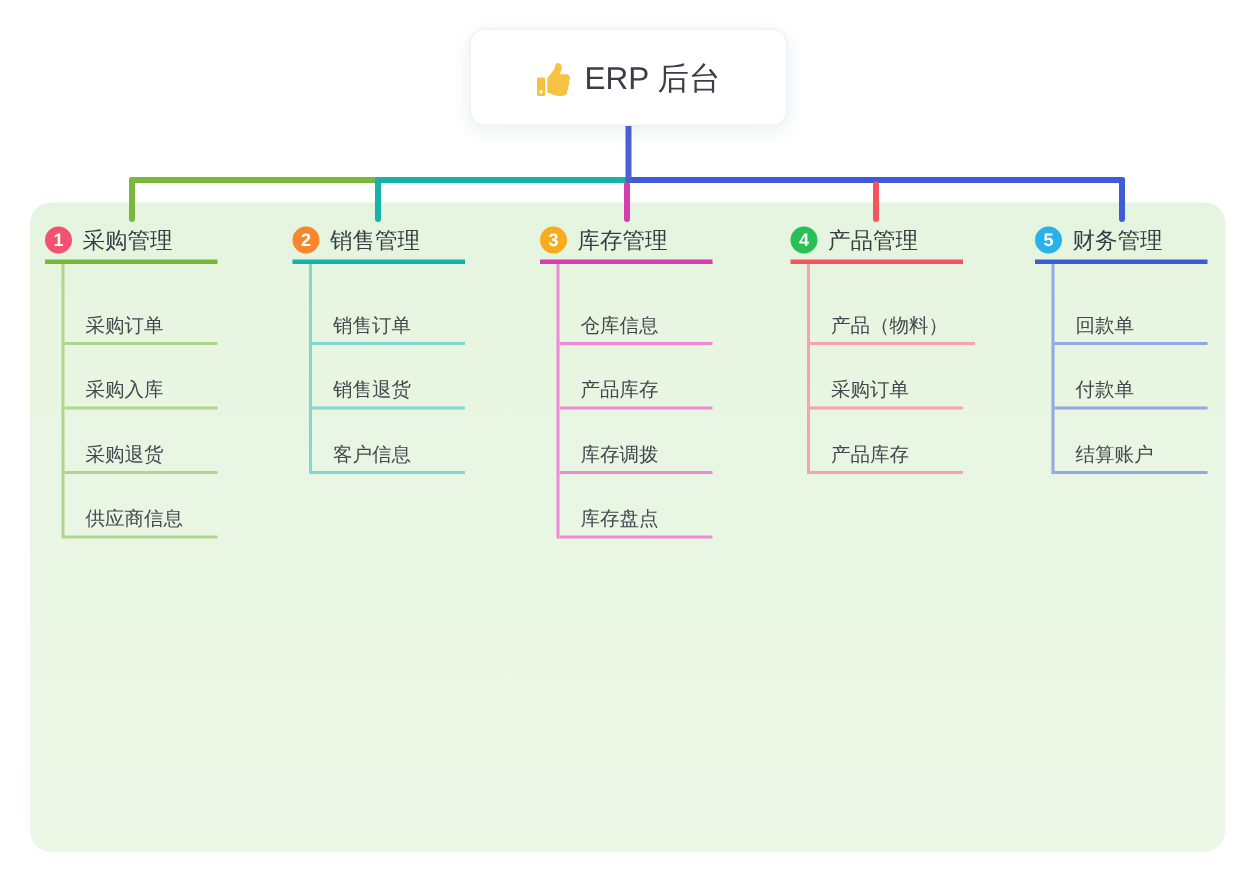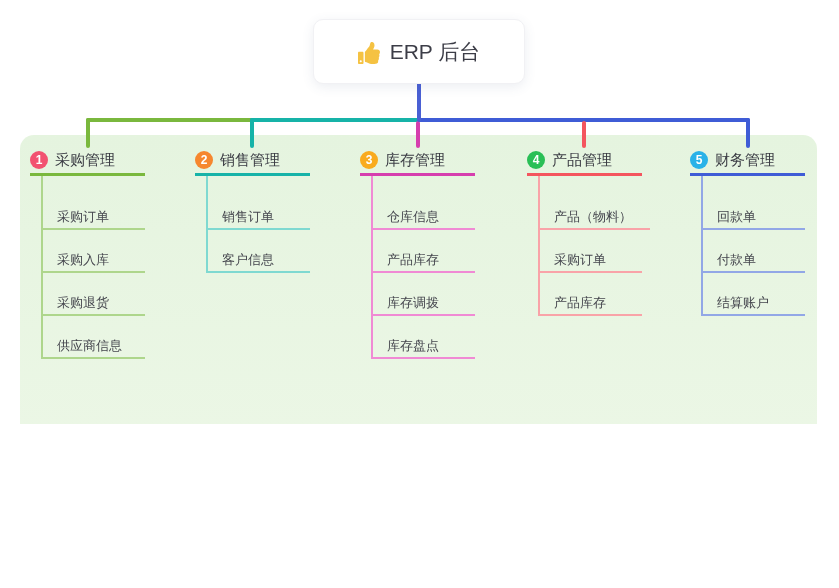--- a/index.html
+++ b/index.html
@@ -1,17 +1,17 @@
 <!DOCTYPE html>
 <html><head>
 <meta charset="utf-8">
 <style>
   html,body{margin:0;padding:0;background:#ffffff;}
   .canvas{
-    position:relative;width:839px;height:424px;overflow:hidden;
+    position:relative;width:839px;height:588px;overflow:hidden;
     font-family:"Liberation Sans","DejaVu Sans",sans-serif;
     color:#3c3d47;background:#ffffff;
   }
   .panel{
     position:absolute;left:20px;top:135px;width:797px;height:433px;
     border-radius:14px;background:linear-gradient(180deg,#e5f4df 0%,#eef8e8 100%);
   }
   
   .root-node{
     position:absolute;left:313px;top:19px;width:210px;height:63px;
@@ -86,20 +86,21 @@
     </div>
   </div>
 
   <div class="branch b1" style="--main: #16b3a8; --light: #7fd9d1; --badge: #f6872e;">
     <div class="branch-title">
       <span class="badge">2</span>
       <span>销售管理</span>
     </div>
     <div class="children">
       <div class="child">销售订单</div>
+      <div class="child">销售退货</div>
       <div class="child">客户信息</div>
     </div>
   </div>
 
   <div class="branch b2" style="--main: #d63eae; --light: #f08ad4; --badge: #f9ab1e;">
     <div class="branch-title">
       <span class="badge">3</span>
       <span>库存管理</span>
     </div>
     <div class="children">

